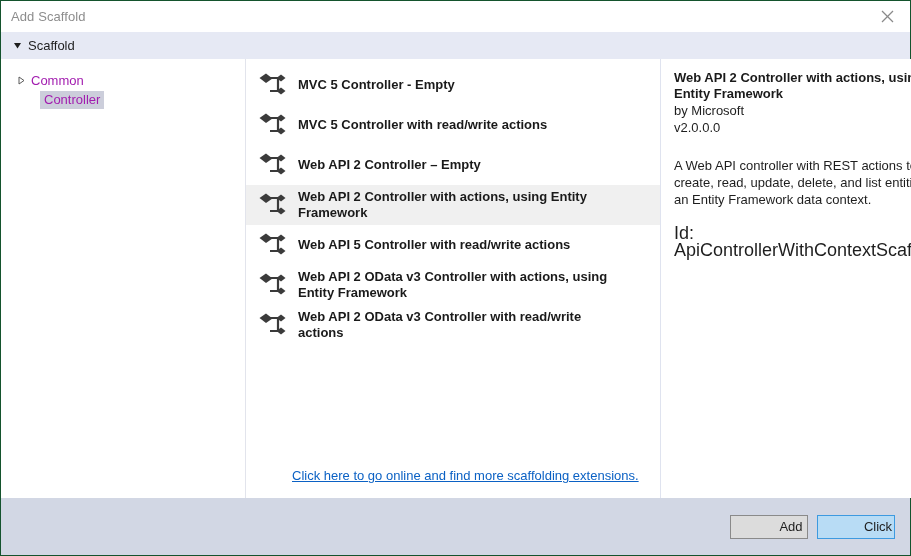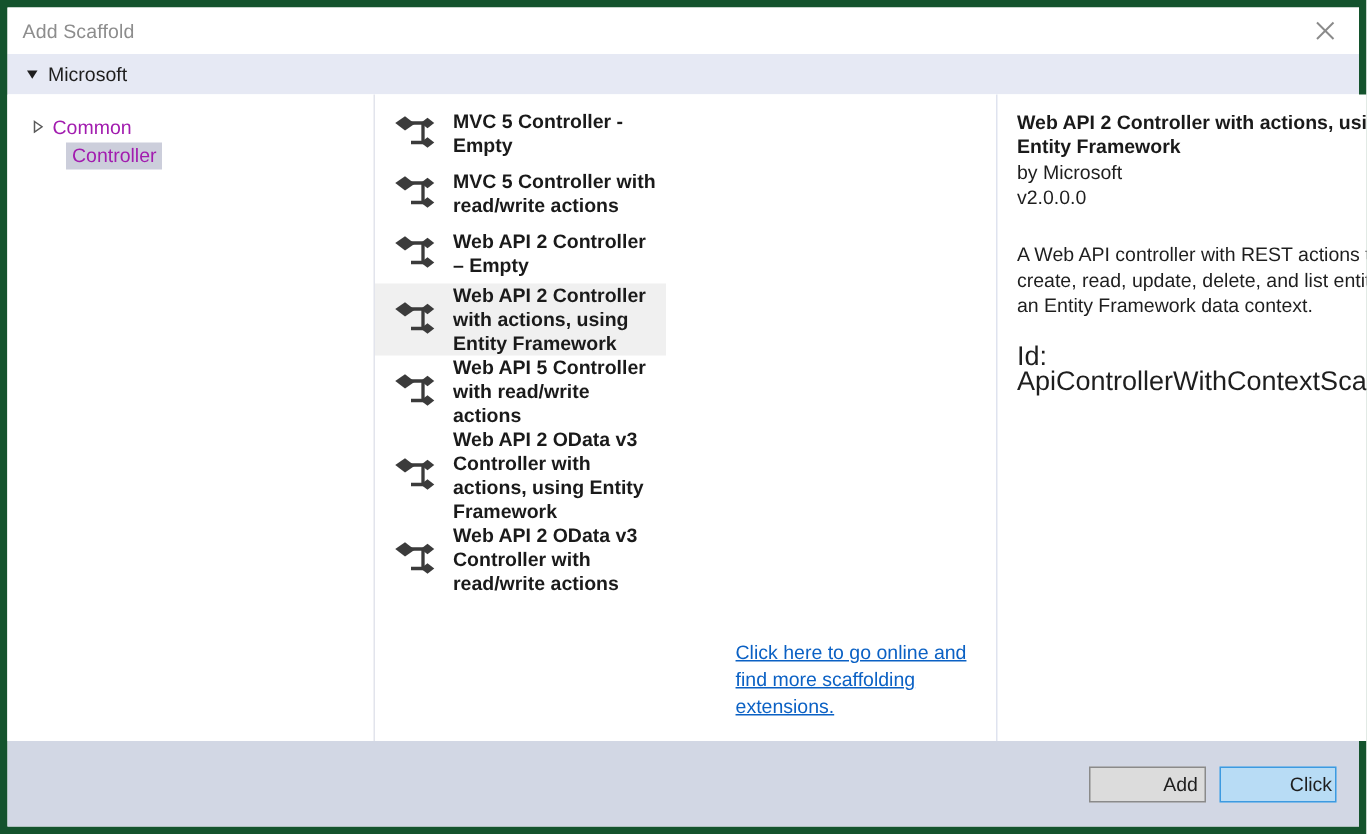--- a/index.html
+++ b/index.html
@@ -11,21 +11,21 @@
     width: 911px;
     height: 556px;
     font-family: "Liberation Sans", sans-serif;
     overflow: hidden;
   }
   #dialog {
     position: relative;
     width: 911px;
     height: 556px;
     box-sizing: border-box;
-    border: 5px solid #14532d;
+    border: 1px solid #14532d;
     background: #ffffff;
     display: flex;
     flex-direction: column;
   }
 
   
   #titlebar {
     position: relative;
     height: 31px;
     min-height: 31px;
@@ -124,21 +124,21 @@
   }
 
   
   #list-pane {
     width: 414px;
     min-width: 414px;
     background: #ffffff;
     position: relative;
     border-right: 1px solid #dfe3ef;
     display: flex;
-    flex-direction: row;
+    flex-direction: column;
   }
   #scaffold-list {
     padding-top: 6px;
   }
   .scaffold-row {
     display: flex;
     align-items: center;
     min-height: 40px;
     padding-left: 10px;
     padding-right: 6px;
@@ -258,21 +258,21 @@
       </span>
     </div>
   </div>
 
   <div id="installed-band">
     <span id="installed-arrow">
       <svg width="9" height="9" viewBox="0 0 9 9">
         <polygon points="1,2 8,2 4.5,7.5" fill="#1e1e1e"></polygon>
       </svg>
     </span>
-    <span id="installed-label">Microsoft</span>
+    <span id="installed-label">Scaffold</span>
   </div>
 
   <div id="body-area">
 
     <div id="tree-pane">
       <div class="tree-row">
         <span class="tree-expander">
           <svg width="8" height="9" viewBox="0 0 8 9">
             <polygon points="2,1 7,4.5 2,8" fill="none" stroke="#5a5a5a" stroke-width="1"></polygon>
           </svg>

